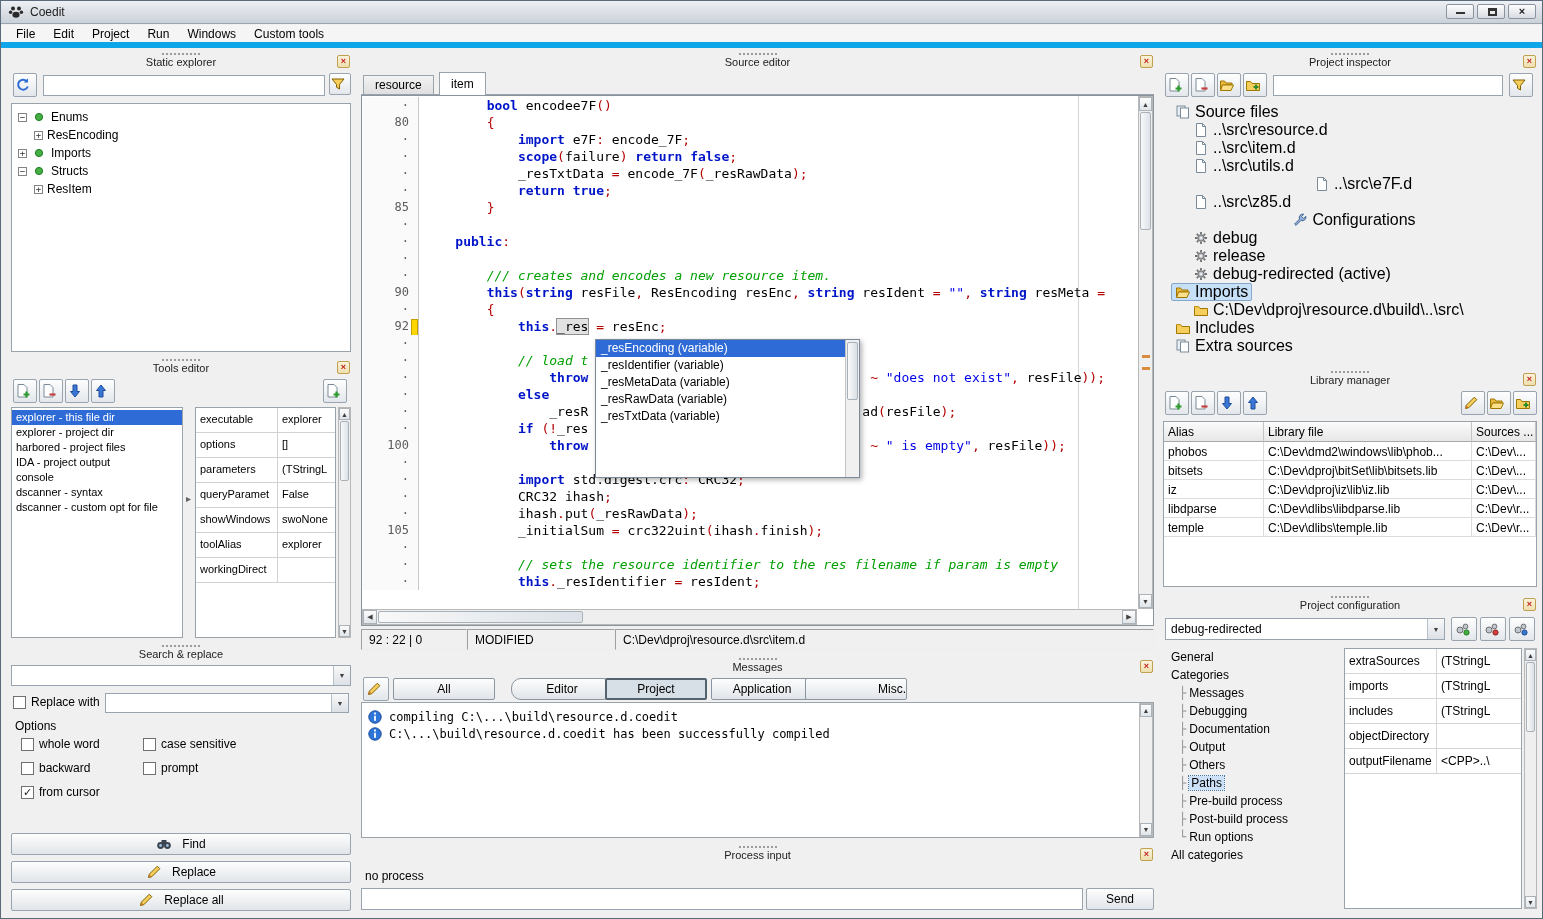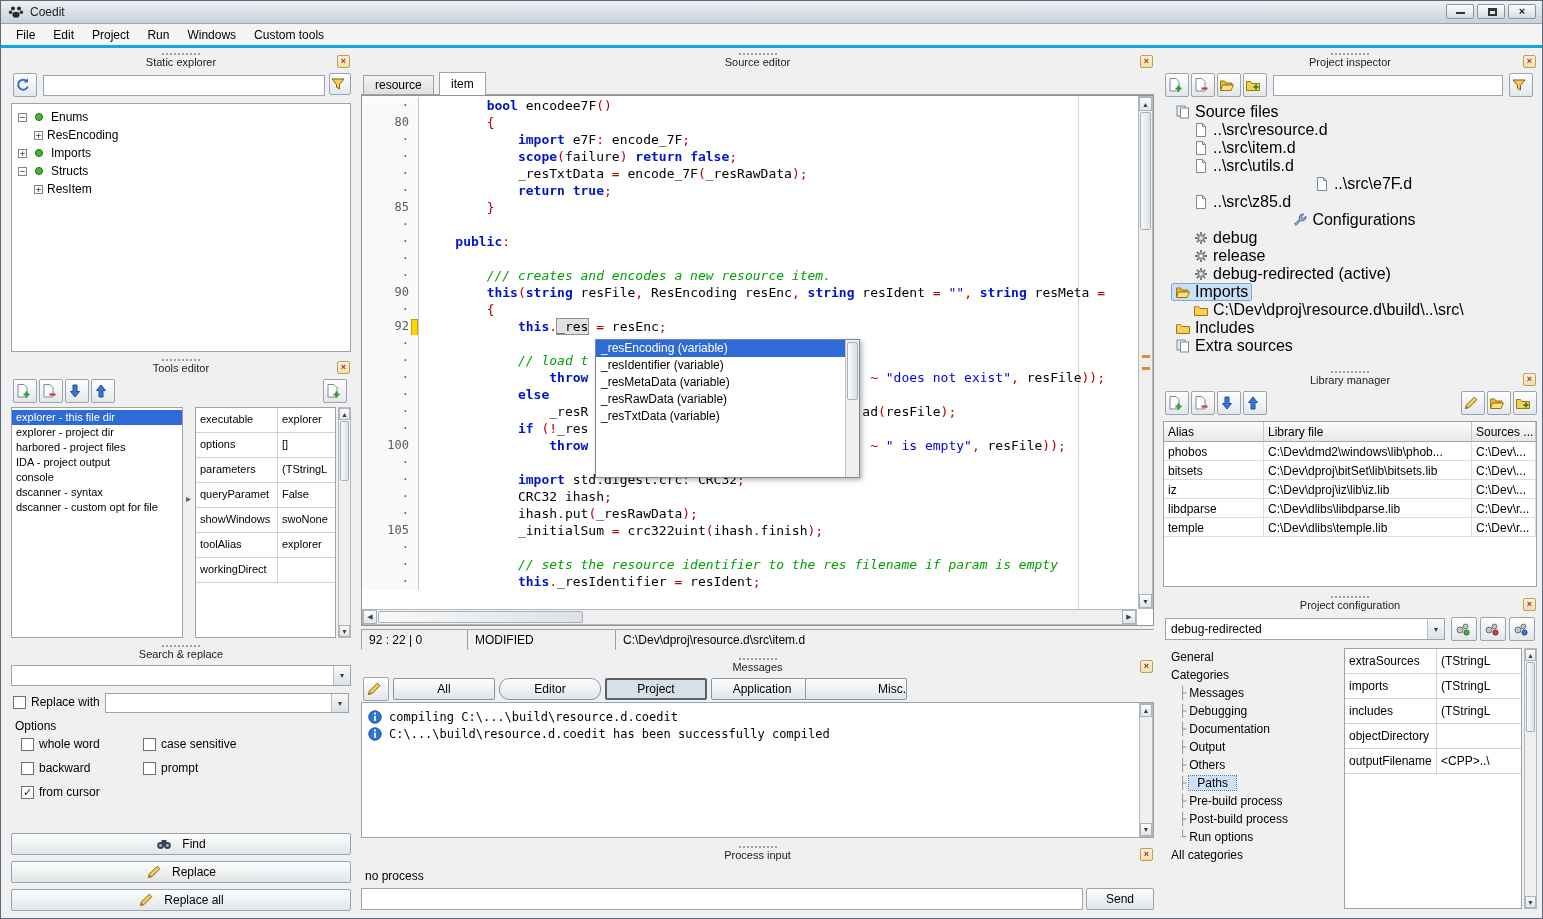--- a/index.html
+++ b/index.html
@@ -7,21 +7,21 @@
 body{font-family:"Liberation Sans",sans-serif;font-size:12px;color:#000;background:#F0F0F0;position:relative;overflow:hidden}
 .win{position:absolute;inset:0;border:1px solid #5A6A7A;background:#F0F0F0}
 .titlebar{position:absolute;left:0;top:0;right:0;height:23px;background:linear-gradient(#EDF0F4,#CBD1D9);border-bottom:1px solid #9AA4AE;display:flex;align-items:center}
 .appicon{width:16px;height:16px;margin:0 6px 0 7px;flex:none}
 .wtitle{font-size:12px;color:#222}
 .wbtns{position:absolute;right:6px;top:3px;display:flex;gap:3px}
 .wbtn{width:28px;height:15px;border:1px solid #8A94A0;border-radius:2px;background:linear-gradient(#FDFDFD,#D8DCE2);position:relative}
 .wbtn .g-min{position:absolute;left:9px;bottom:4px;width:9px;border-bottom:2px solid #333}
 .wbtn .g-max{position:absolute;left:10px;top:3px;width:9px;height:8px;border:2px solid #333;border-top-width:3px}
 .wbtn .g-close{position:absolute;left:0;right:0;top:0;text-align:center;font-size:11px;line-height:13px;color:#222;font-weight:bold}
-.menubar{position:absolute;left:0;top:24px;right:0;height:23px;background:#F5F5F5;border-bottom:3px solid #0ea5e9;display:flex;align-items:center;padding-left:6px}
+.menubar{position:absolute;left:0;top:24px;right:0;height:23px;background:#F5F5F5;border-bottom:6px solid #0ea5e9;display:flex;align-items:center;padding-left:6px}
 .mitem{padding:3px 9px;font-size:12px;white-space:nowrap}
 .panel{position:absolute;background:#F0F0F0}
 .grip{position:absolute;left:50%;top:2px;transform:translateX(-50%);width:38px;height:0;border-top:2px dotted #9C9C9C}
 .ptitle{position:absolute;left:0;right:0;top:5px;text-align:center;font-size:11px;color:#222;white-space:nowrap}
 .closex{position:absolute;right:3px;top:4px;width:13px;height:13px;background:linear-gradient(#FBF4DD,#EEDFAD);border:1px solid #C0A050;border-radius:2px;color:#C02020;font-size:9px;line-height:10px;text-align:center;font-weight:bold}
 .tbtn{position:absolute;width:24px;height:24px;border:1px solid #98A4B0;border-radius:2px;background:linear-gradient(#FEFEFE,#E3E7EB);display:flex;align-items:center;justify-content:center}
 .tbtn svg,.icn svg{width:16px;height:16px;display:block}
 .icn{width:16px;height:16px;display:inline-block;margin-right:4px;flex:none}
 .input{position:absolute;background:#FFF;border:1px solid #98A4B0;height:21px;font:12px "Liberation Sans",sans-serif;padding:0 4px}
 .combo{position:absolute;background:#FFF;border:1px solid #98A4B0}
@@ -68,21 +68,21 @@
 .pirow{height:18px;display:flex;align-items:center;font-size:16px;white-space:nowrap}
 .piwrap{display:flex;align-items:center;height:18px;padding:0 3px;border:1px solid transparent}
 .piwrap.sel{background:#C8DFF8;border-color:#84A7CC;border-radius:2px}
 .lmhead{position:absolute;display:flex;height:20px}
 .lmh{background:linear-gradient(#FBFBFB,#E7E7E7);border-right:1px solid #C4C4C4;border-bottom:1px solid #A8A8A8;padding:3px 0 0 4px;font-size:12px;overflow:hidden;white-space:nowrap}
 .lmrow{display:flex;height:19px;border-bottom:1px solid #DCDCDC}
 .lmc{padding:3px 0 0 4px;border-right:1px solid #DCDCDC;font-size:12px;overflow:hidden;white-space:nowrap}
 .w0{width:100px;flex:none}.w1{width:208px;flex:none}.w2{flex:1}
 .pcrow{height:18px;display:flex;align-items:center;font-size:12px;white-space:nowrap}
 .tline{font-family:"DejaVu Sans Mono",monospace;color:#909090;margin-right:3px;font-size:12px}
-.pcrow .tlabel.sel{background:#CDE2F8;outline:1px dotted #4878A8;padding:0 8px}
+.pcrow .tlabel.sel{background:#CDE2F8;outline:1px dotted #4878A8;padding:0 2px}
 .pgrow{display:flex;height:25px;border-bottom:1px solid #D4D4D4;background:#FFF}
 .pgname{width:92px;border-right:1px solid #D4D4D4;padding:5px 0 0 4px;font-size:12px;overflow:hidden;white-space:nowrap}
 .pgval{flex:1;padding:5px 0 0 4px;font-size:12px;overflow:hidden;white-space:nowrap}
 .vsb,.hsb{position:absolute;background:#EFEFEF;border:1px solid #B8B8B8}
 .sa{position:absolute;background:linear-gradient(#FCFCFC,#E1E5E9);border:1px solid #AAB2BA;color:#404040;font-size:7px;display:flex;align-items:center;justify-content:center}
 .st{position:absolute;background:linear-gradient(90deg,#F8F8F8,#DCE2E8);border:1px solid #A8B0B8;border-radius:2px}
 .splitarrow{position:absolute;font-size:10px;color:#606060}
 .slabel{position:absolute;font-size:12px;white-space:nowrap}
 </style>
 </head>
@@ -510,21 +510,21 @@
     <span class="tbtn" style="left:4px;top:21px;width:26px">
         <span class="icn">
           <svg viewBox="0 0 16 16">
             <path d="M2.5 13.5l.8-3.3 8-8 2.5 2.5-8 8z" fill="#F6CE5B" stroke="#806000"></path>
             <path d="M2.5 13.5l.8-3.3 2.5 2.5z" fill="#C87828"></path>
           </svg>
         </span>
       </span>
     <div id="msg-filters">
         <span class="fbtn" style="left: 34px;">All</span>
-        <span class="fbtn" style="left: 140px; border-radius: 10px;">Editor</span>
+        <span class="fbtn" style="left: 152px; border-radius: 10px;">Editor</span>
         <span class="fbtn act" style="left: 246px;">Project</span>
         <span class="fbtn" style="left: 352px;">Application</span>
         <span class="fbtn" style="left: 446px; text-align: right;">Misc.</span>
       </div>
     <div class="whitebox" style="left:2px;top:46px;width:793px;height:136px;padding-top:5px" id="msg-list">
         <div class="mrow">
           <span class="icn">
             <svg viewBox="0 0 16 16">
               <circle cx="8" cy="8" r="6.2" fill="#2E75D9" stroke="#1A4A9C"></circle>
               <rect x="7.1" y="6.8" width="1.8" height="5" fill="#FFF"></rect>

